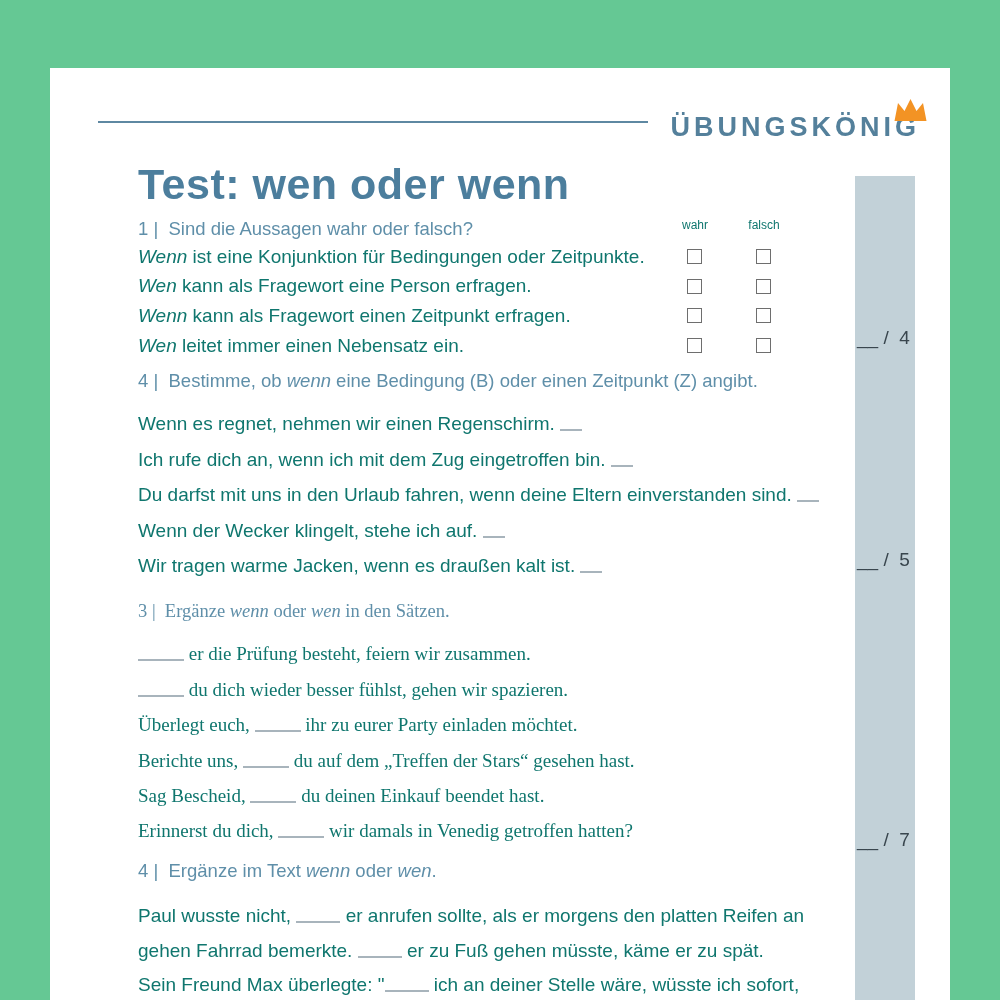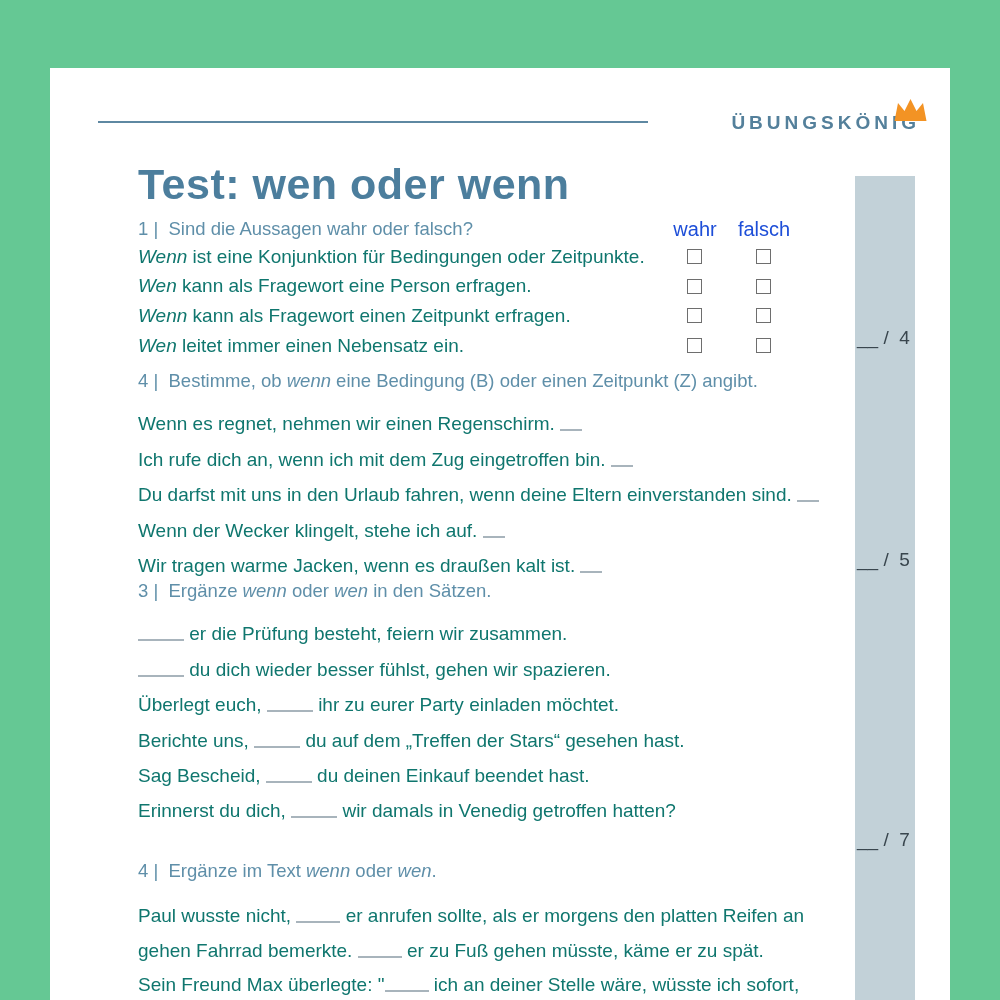--- a/index.html
+++ b/index.html
@@ -4,36 +4,36 @@
 <style>
   * { margin:0; padding:0; box-sizing:border-box; }
   html,body { width:1000px; height:1000px; overflow:hidden; }
   body { background:#65C894; font-family:"Liberation Sans", sans-serif; position:relative; }
 
   .page { position:absolute; left:50px; top:68px; width:900px; height:932px; background:#ffffff; }
 
   .rule { position:absolute; left:48px; top:53px; width:550px; height:2px; background:#5E88A2; }
 
   .logo { position:absolute; top:44px; right:30px; }
-  .logo-text { font-size:19px; font-weight:bold; letter-spacing:4px; color:#54809B;margin-top:32px; }
+  .logo-text { font-size:27px; font-weight:bold; letter-spacing:4px; color:#54809B;margin-top:32px; }
   .crown { position:absolute; top:-14px; right:-9px; width:37px; height:24px; }
 
   .title { position:absolute; left:88px; top:92px; font-size:43px; font-weight:bold; color:#4C7E9D; letter-spacing:0.5px; white-space:pre; }
 
   .bar { position:absolute; left:805px; top:108px; width:60px; bottom:0; background:#C2D1D8; }
   .score { position:absolute; left:807px; width:110px; font-size:19px; line-height:24px; color:#39464E; white-space:pre; }
   .score.s1 { top:258px; } .score.s2 { top:480px; } .score.s3 { top:760px; }
 
   .sec { position:absolute; left:88px; width:800px; }
-  .sec1 { top:148px; } .sec2 { top:300px; } .sec3 { top:510px; } .sec4 { top:790px; }
+  .sec1 { top:148px; } .sec2 { top:300px; } .sec3 { top:530px;font-family:Liberation Serif, serif; } .sec4 { top:790px; }
 
   .sec-header { font-size:18.5px; line-height:26px; color:#5F8FA9; white-space:pre; }
   .it { font-style:italic; }
 
-  .col-label { position:absolute; top:2px; transform:translateX(-50%); font-size:20px; color:#1d4ed8; }
+  .col-label { position:absolute; top:2px; transform:translateX(-50%); font-size:12px; color:#0f766e; }
   .cl-wahr { left:557px; } .cl-falsch { left:626px; }
 
   .statements { margin-top:0; padding-top:0; }
   .st-row { position:relative; height:29.6px; display:flex; align-items:center; }
   .checkbox { position:absolute; top:50%; margin-top:-7.5px; width:15px; height:15px; border:1.6px solid #6E6E6E; background:#fff; }
   .cb-wahr { left:549px; } .cb-falsch { left:618px; }
 
   .lines { margin-top:6px; }
   .sec4 .lines { margin-top:8px; }
   .line { height:35.4px; display:flex; align-items:flex-end; }

